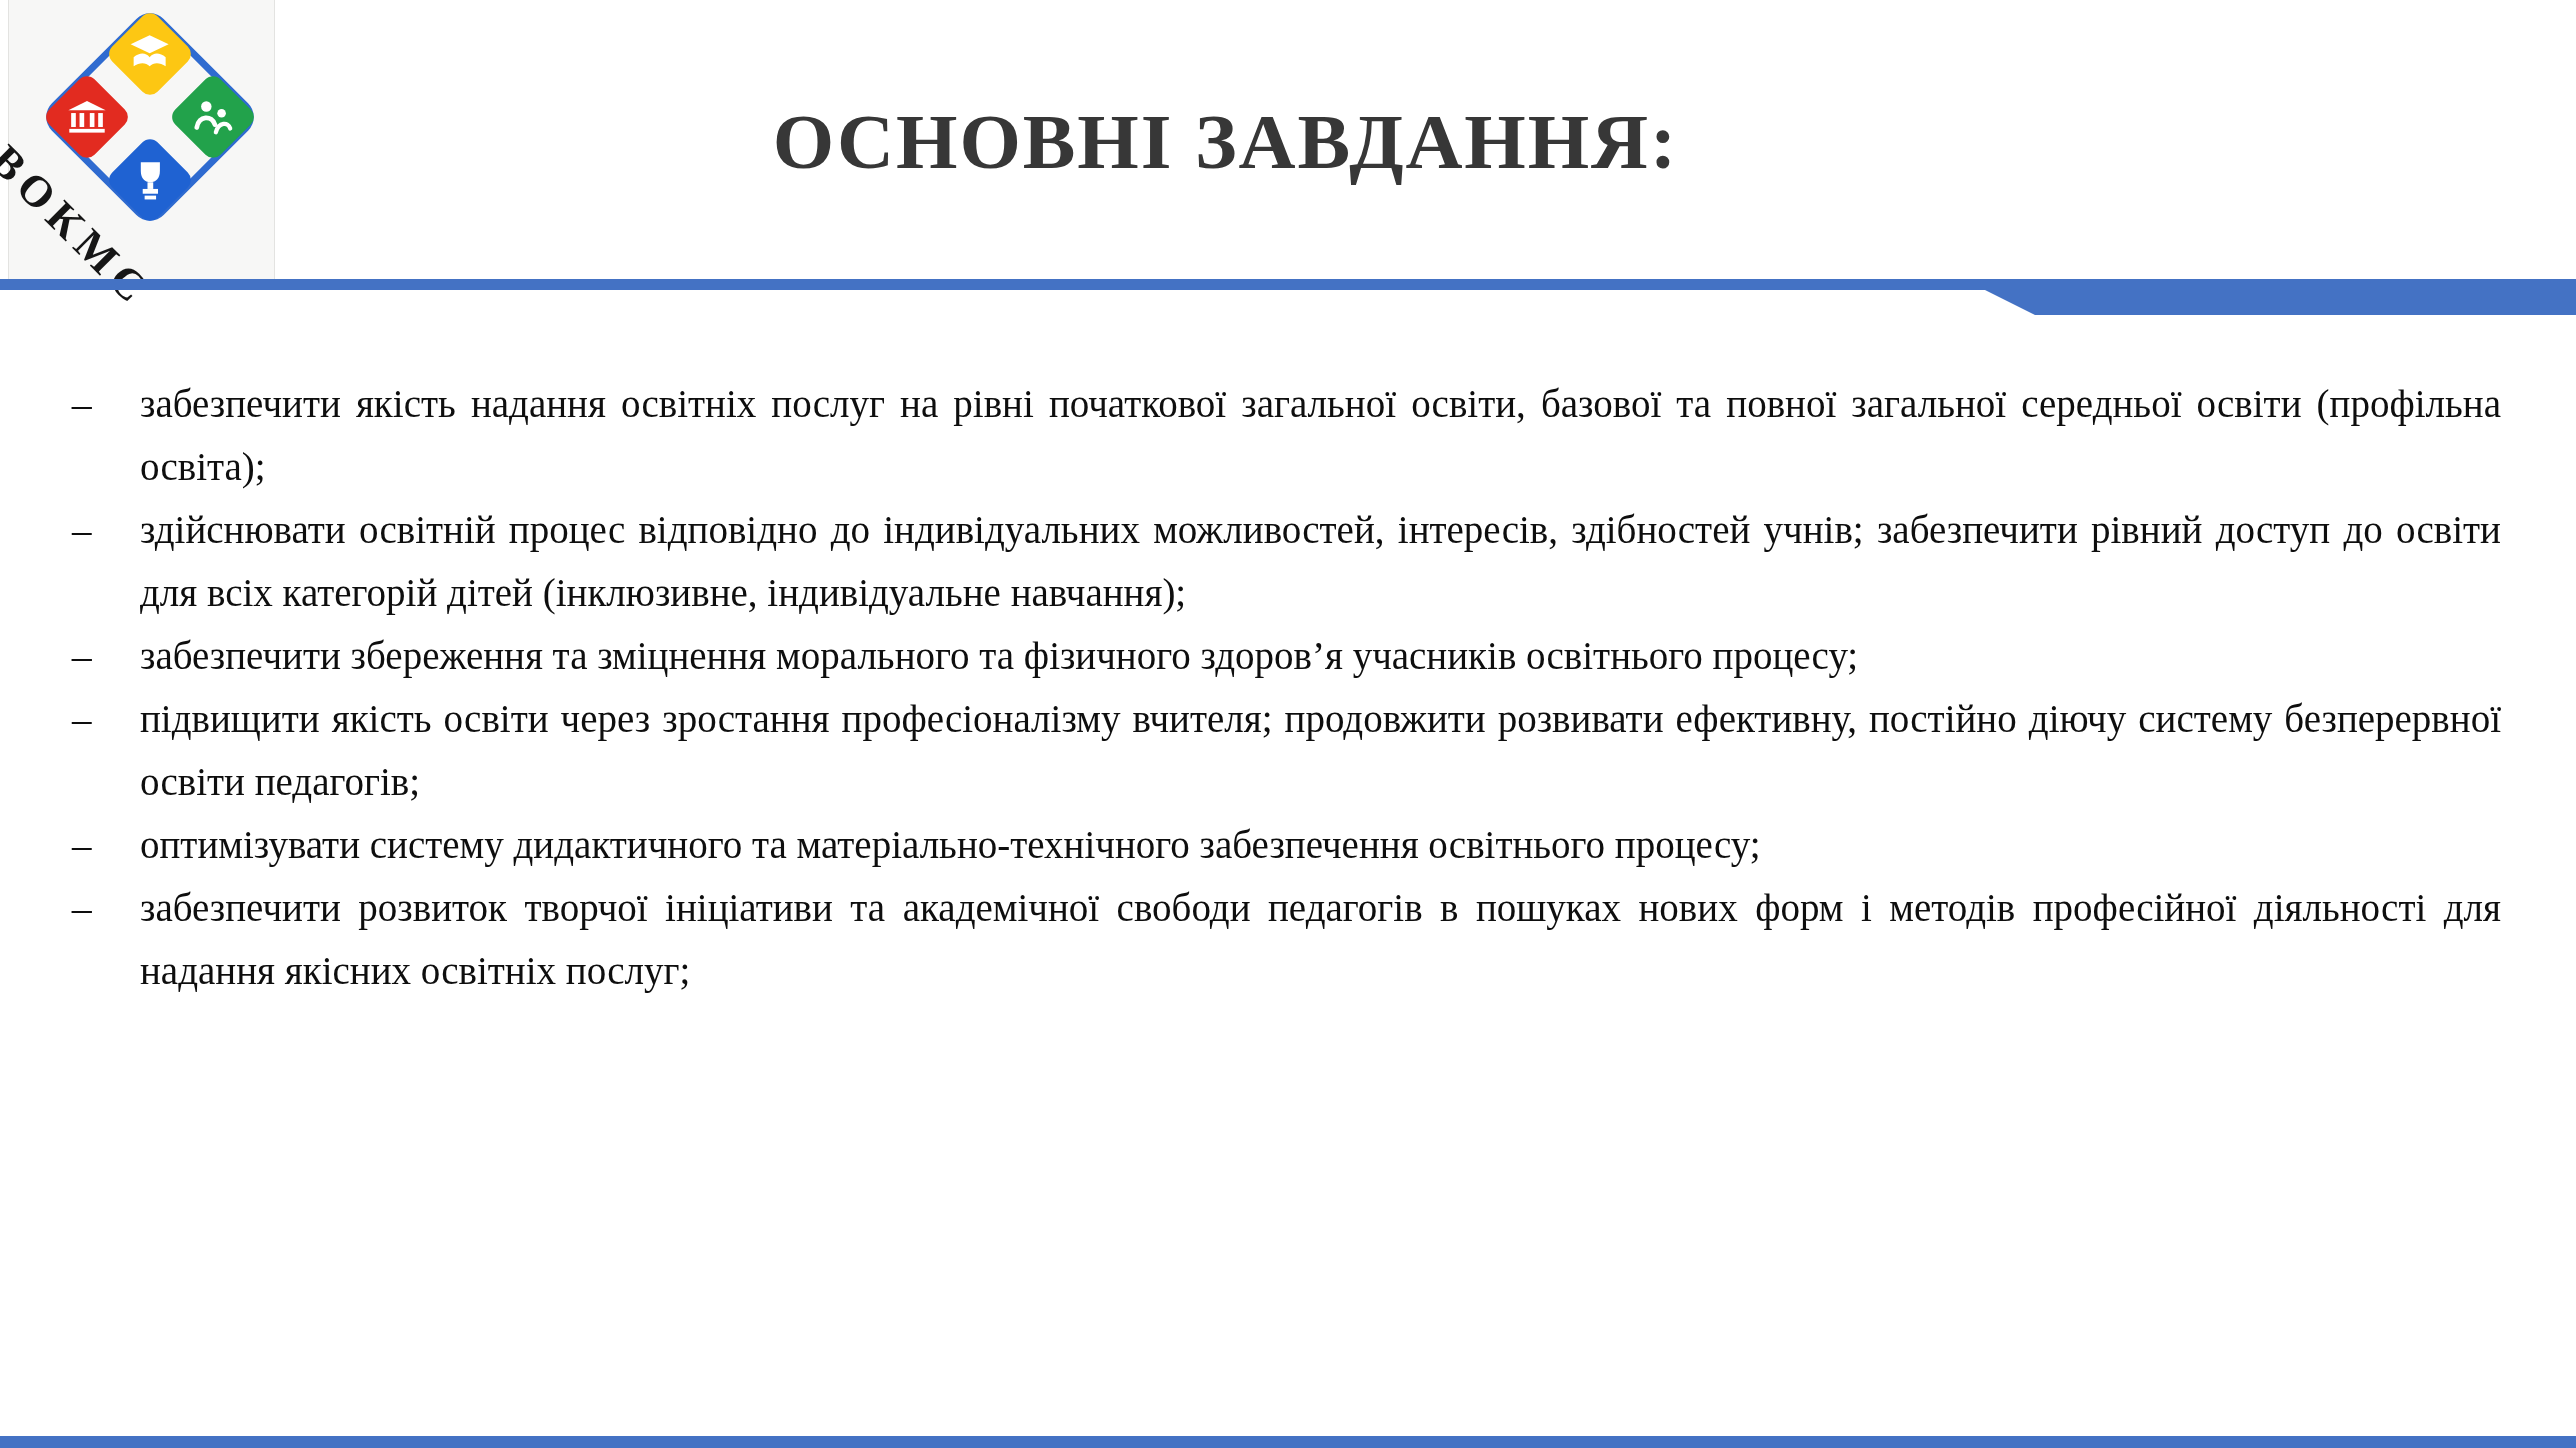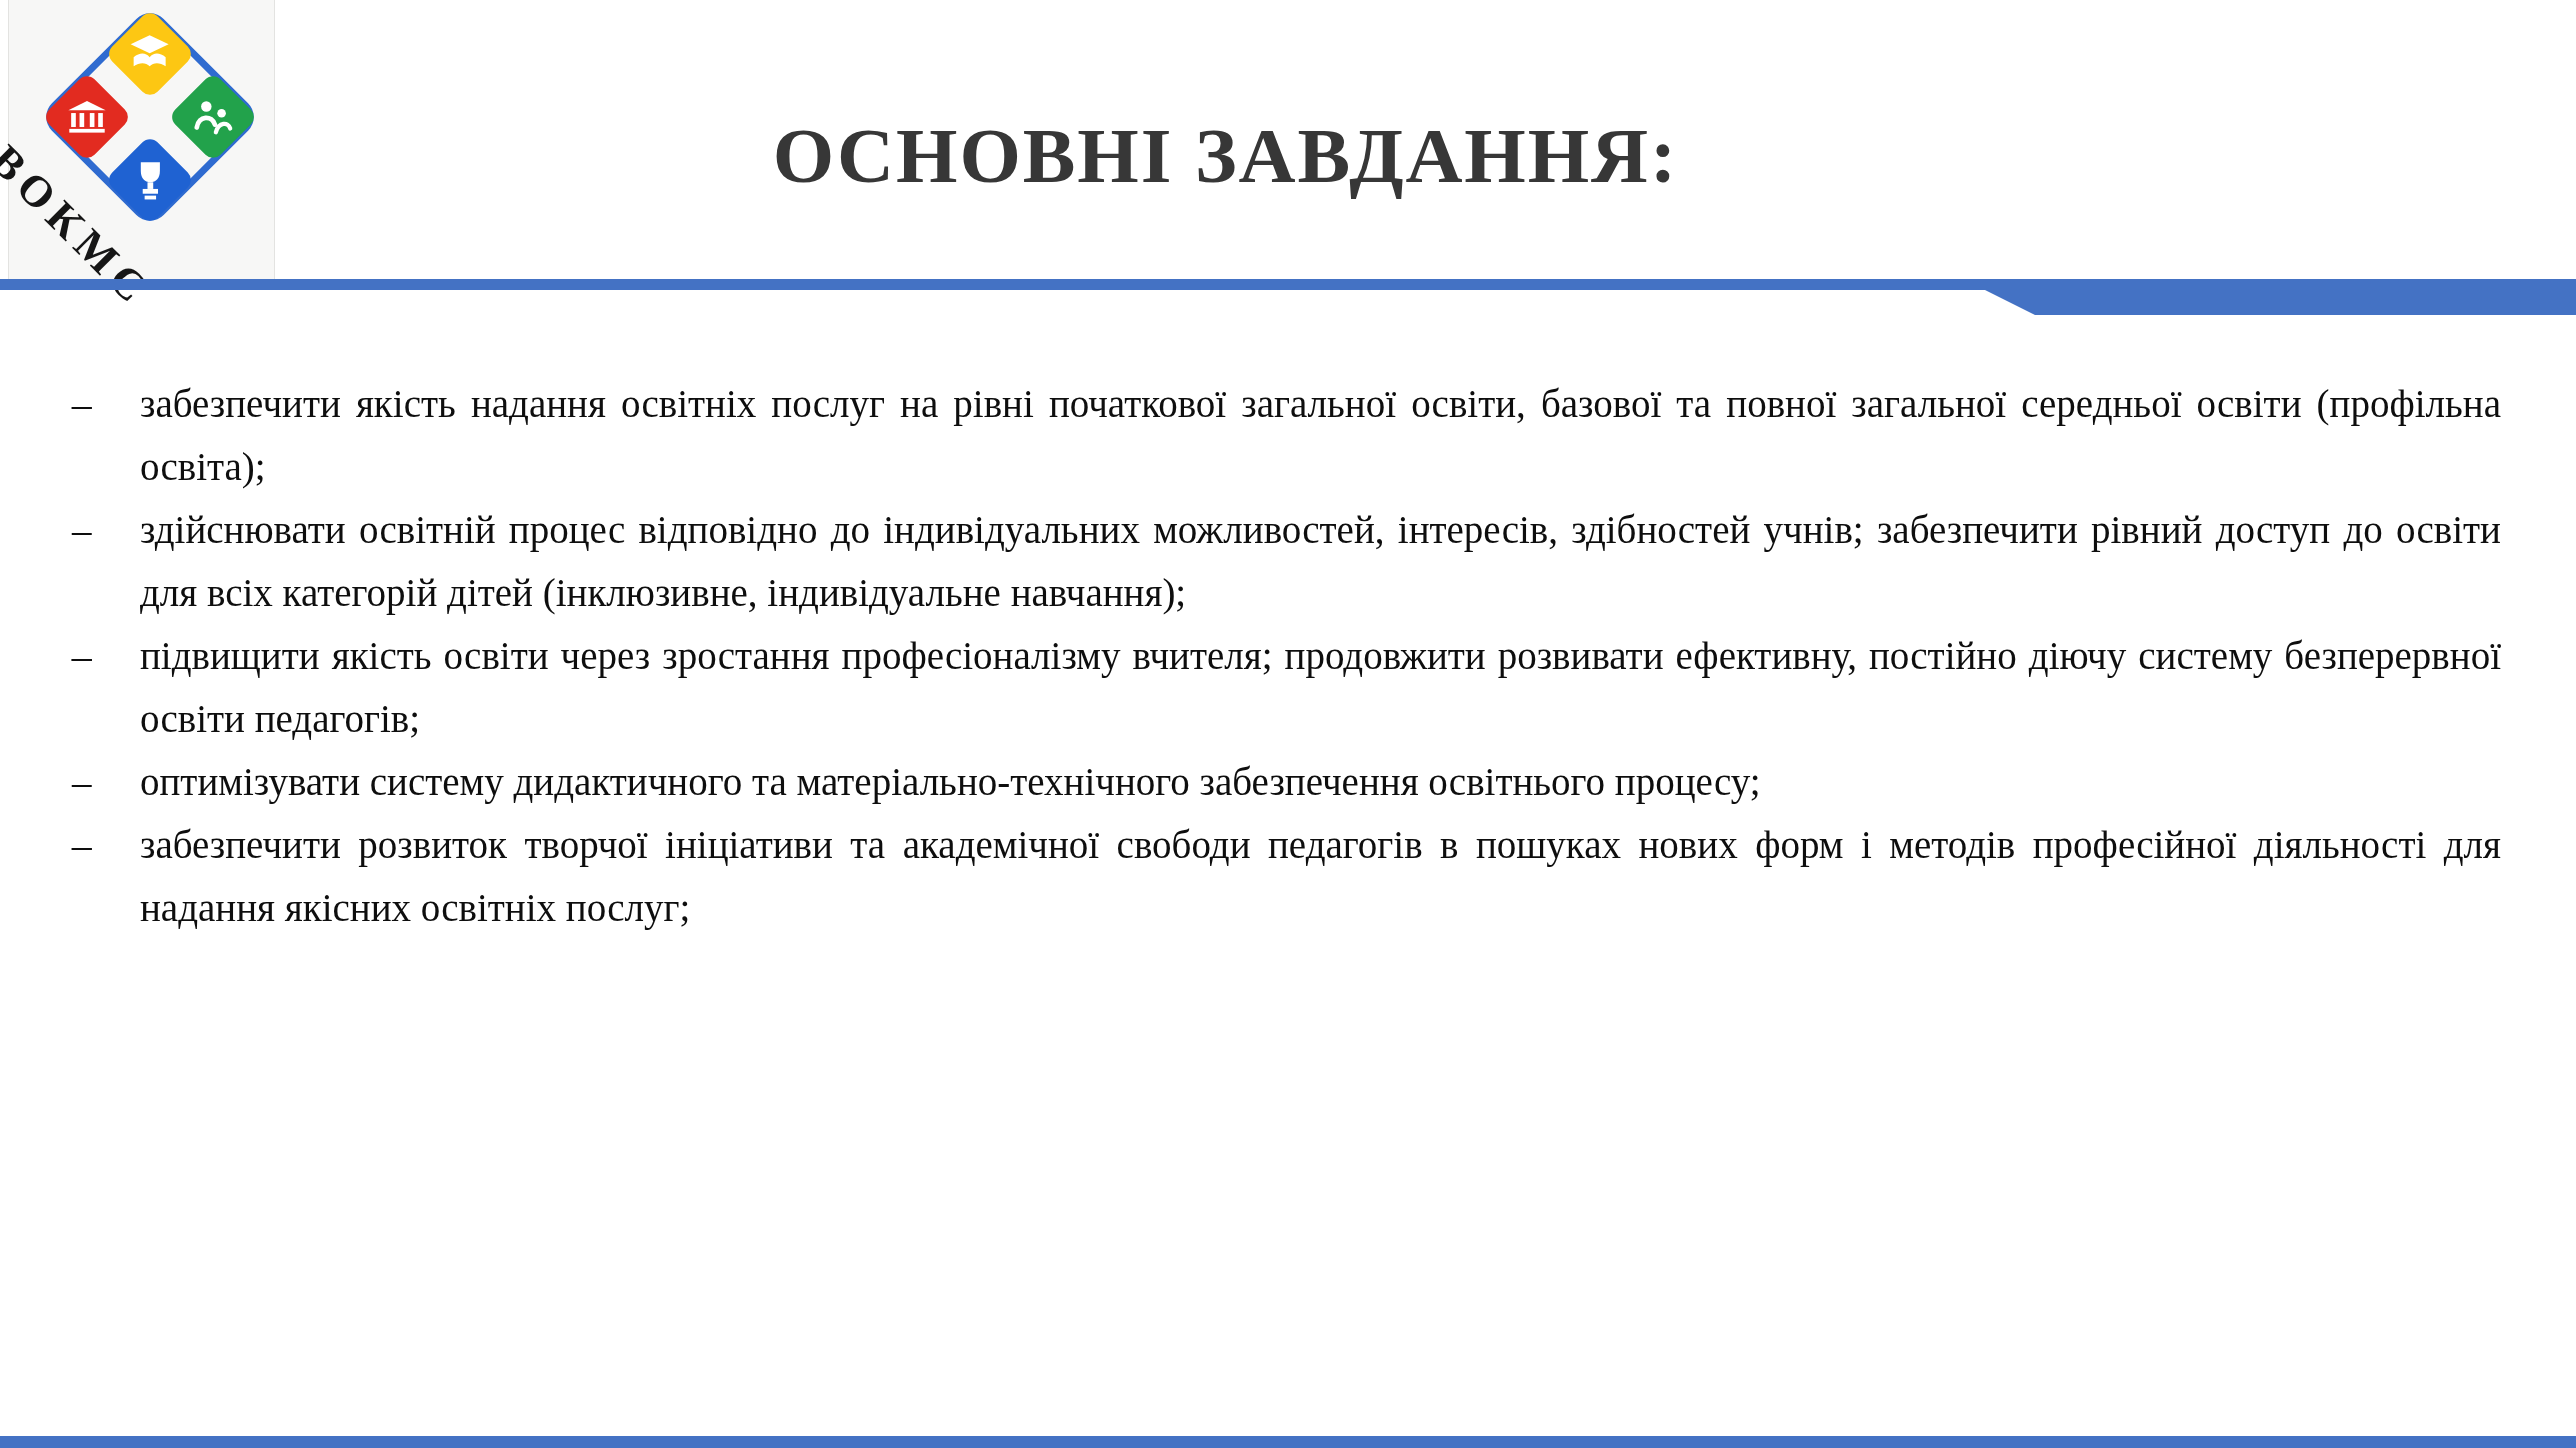--- a/index.html
+++ b/index.html
@@ -36,21 +36,21 @@
   .d-blue{left:109px;top:148px;}
   .logo-word{
     position:absolute;left:7.7px;top:135px;
     transform:rotate(45deg);transform-origin:0 0;
     font-weight:bold;font-size:44px;letter-spacing:7.7px;color:#161616;
     white-space:nowrap;
   }
 
   
   .title{
-    position:absolute;left:290px;right:415px;top:95px;margin:16px;
+    position:absolute;left:290px;right:415px;top:95px;margin:2px;
     text-align:center;
     font-size:79px;font-weight:bold;letter-spacing:1.9px;
     color:#373737;
   }
 
   
   .bar-thin{
     position:absolute;left:0;right:0;top:279px;height:10.6px;
   }
   .bar-thick{
@@ -135,21 +135,21 @@
   <h1 class="title">ОСНОВНІ ЗАВДАННЯ:</h1>
 
   <div class="bar-thin" style="background: rgb(68, 114, 196);"></div>
   <div class="bar-thick" style="background: rgb(68, 114, 196);"></div>
 
   <ul class="tasks">
       <li><span class="dash">–</span></li>
       <li><span class="dash">–</span><span> забезпечити якість надання освітніх послуг на рівні початкової загальної освіти, базової та повної загальної середньої освіти (профільна освіта);</span></li>
       <li><span class="dash">–</span><span>здійснювати освітній процес відповідно до індивідуальних можливостей, інтересів, здібностей учнів; забезпечити рівний доступ до освіти для всіх категорій дітей (інклюзивне, індивідуальне навчання);</span></li>
       <li><span class="dash">–</span></li>
-      <li><span class="dash">–</span></li>
+      <li><span class="dash">–</span><span>забезпечити збереження та зміцнення морального та фізичного здоров’я  учасників освітнього процесу;</span></li>
       <li><span class="dash">–</span><span>підвищити якість освіти через зростання професіоналізму вчителя; продовжити розвивати ефективну, постійно діючу систему безперервної освіти педагогів;</span></li>
       <li><span class="dash">–</span><span>оптимізувати систему дидактичного та матеріально-технічного забезпечення освітнього  процесу;</span></li>
       <li><span class="dash">–</span></li>
       <li><span class="dash">–</span><span>забезпечити розвиток  творчої ініціативи та академічної свободи педагогів в пошуках нових форм і методів професійної діяльності для надання якісних освітніх послуг;</span></li>
     </ul>
 
   <div class="bar-bottom" style="background: rgb(68, 114, 196);"></div>
 </div>
 
 

